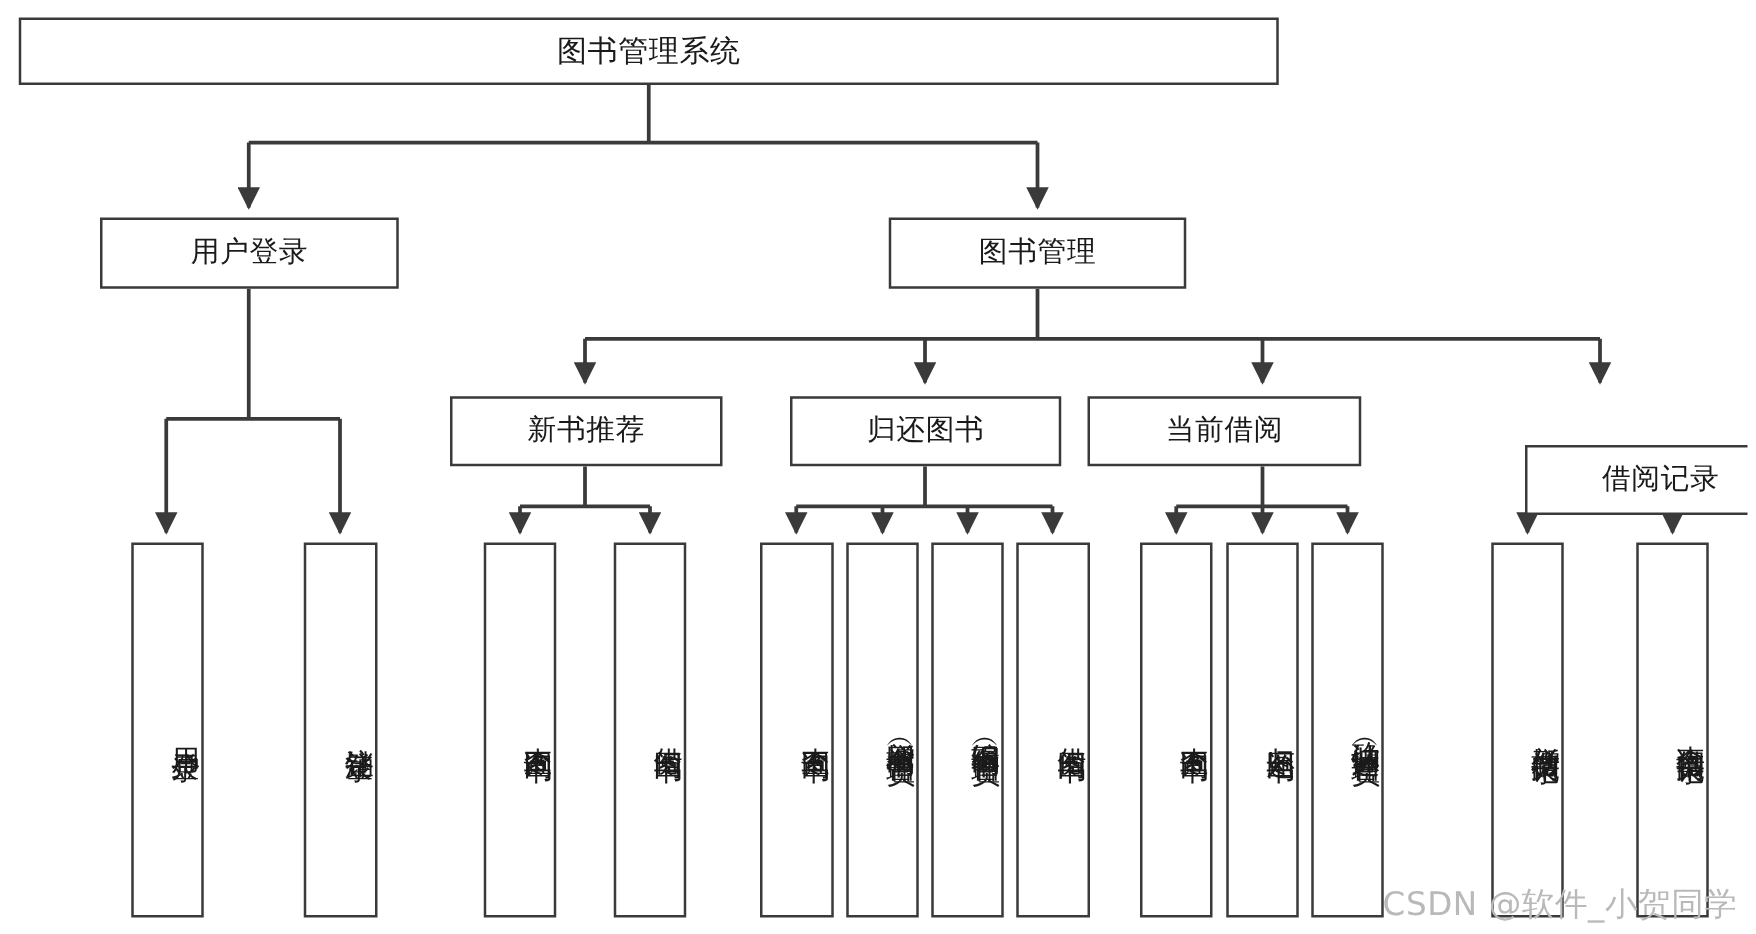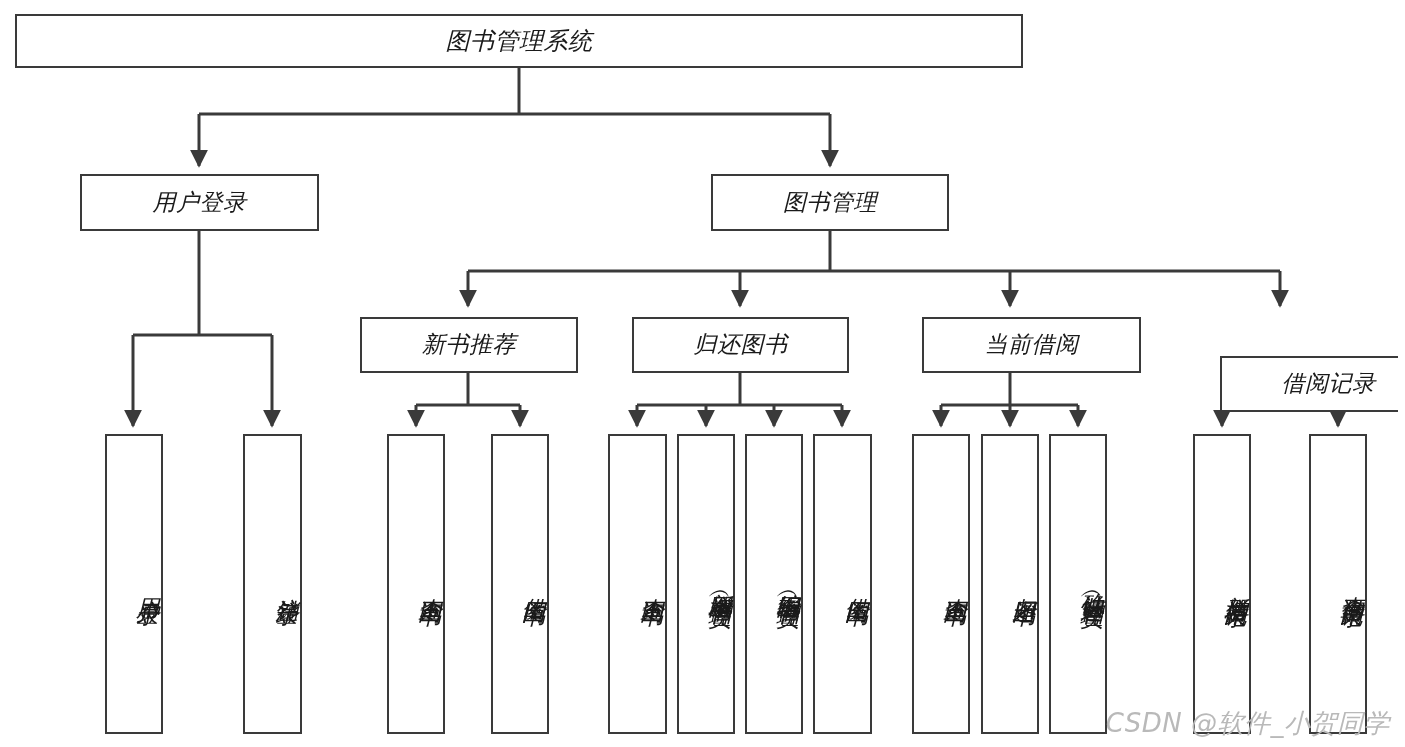--- a/index.html
+++ b/index.html
@@ -9,21 +9,20 @@
   }
   body {
     font-family: "DejaVu Sans", "Liberation Sans", sans-serif;
   }
   #canvas {
     position: relative;
     width: 1398px;
     height: 747px;
     background: #ffffff;
     overflow: hidden;
-    font-style: italic;
   }
   .node {
     position: absolute;
     box-sizing: border-box;
     border: 2px solid #3a3a3a;
     background: #ffffff;
     display: flex;
     align-items: center;
     justify-content: center;
     color: #1a1a1a;
@@ -134,21 +133,21 @@
   <div class="node h" style="left:711px; top:174px; width:238px; height:57px;">
     <span class="txt">图书管理</span>
   </div>
 
   <div class="node h" style="left:360px; top:317px; width:218px; height:56px;">
     <span class="txt">新书推荐</span>
   </div>
   <div class="node h" style="left:632px; top:317px; width:217px; height:56px;">
     <span class="txt">归还图书</span>
   </div>
-  <div class="node h" style="left:922px; top:317px; width:219px; height:56px;align-items:center;">
+  <div class="node h" style="left:870px; top:317px; width:219px; height:56px;align-items:center;">
     <span class="txt">当前借阅</span>
   </div>
   <div class="node h" style="left:1220px; top:317px; width:217px; height:56px;margin-top:39px;">
     <span class="txt">借阅记录</span>
   </div>
 
   <div class="node v" style="left:105px; top:434px; width:58px; height:300px;">
     <span class="txt">用户登录</span>
   </div>
   <div class="node v" style="left:243px; top:434px; width:59px; height:300px;">

